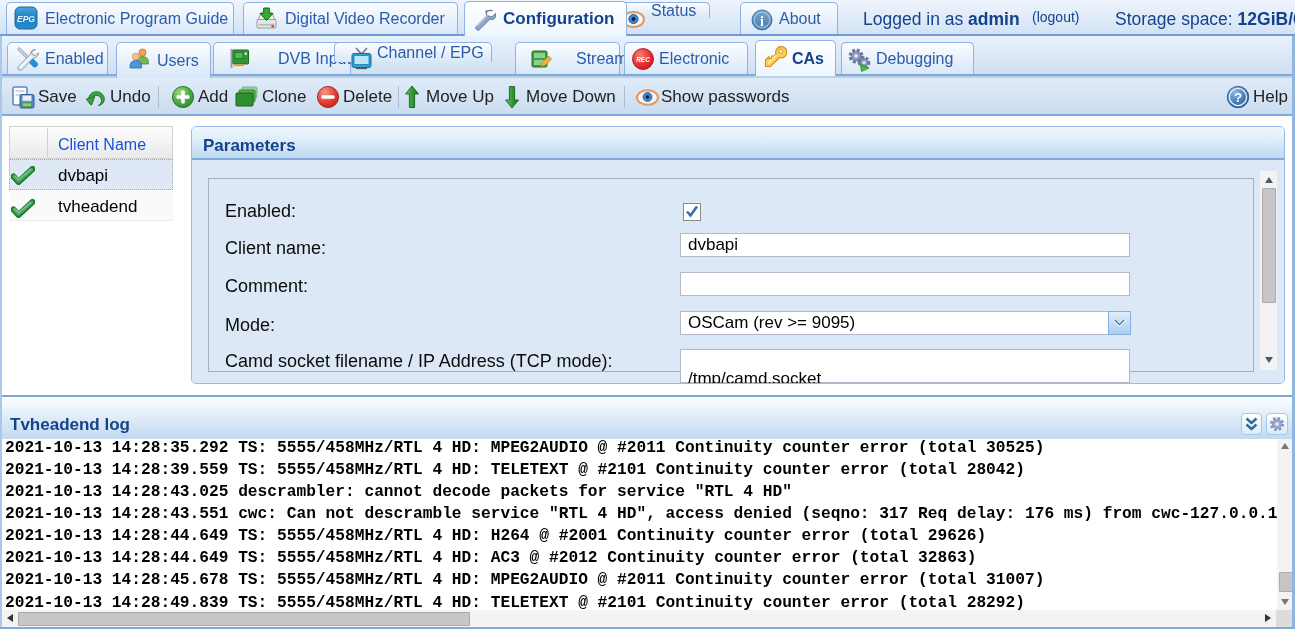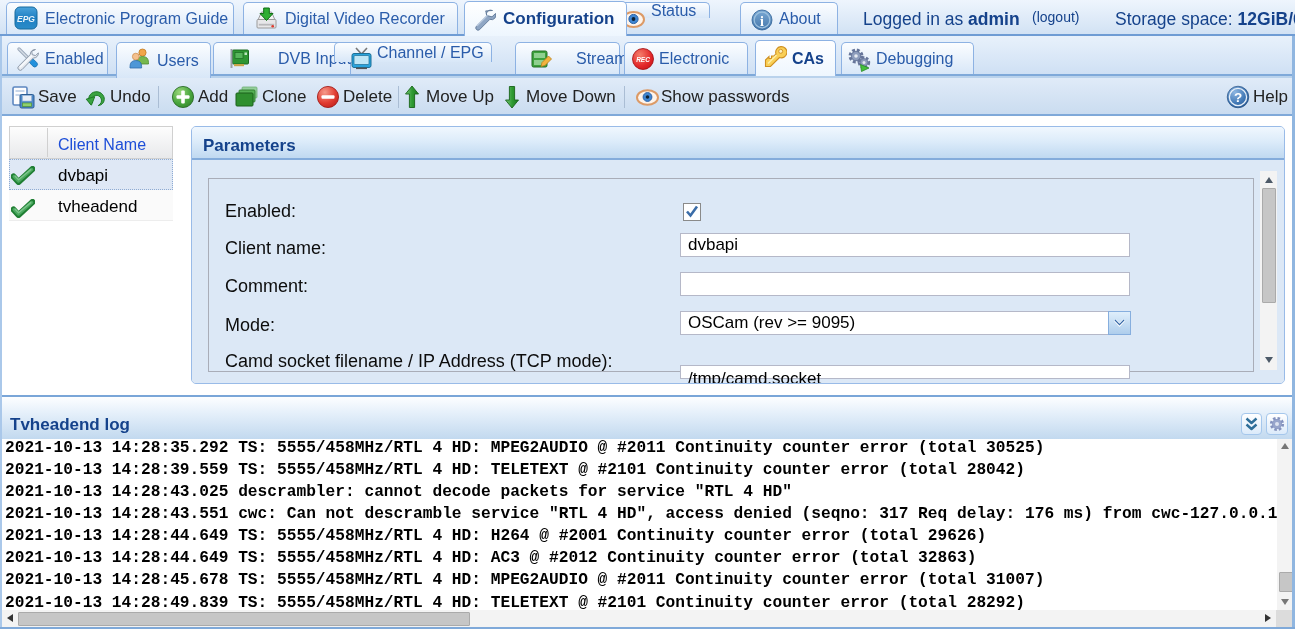--- a/index.html
+++ b/index.html
@@ -350,21 +350,21 @@
  </div>
  <div class="finput" style="top:106px">dvbapi</div>
  <div class="finput" style="top:145px"></div>
  <div class="finput" style="top:184px">OSCam (rev &gt;= 9095)</div>
  <div class="abs" style="left:916px;top:184px;width:23px;height:24px;border:1px solid #86aede;box-sizing:border-box;background:linear-gradient(#dfeefb,#aecdec);display:flex;align-items:center;justify-content:center">
   <svg width="11" height="8" viewBox="0 0 11 8">
         <path d="M1 1.2 L5.5 6 L10 1.2" fill="none" stroke="#fff" stroke-width="2.6"></path>
         <path d="M1 1 L5.5 5.6 L10 1" fill="none" stroke="#3568a8" stroke-width="1.2"></path>
       </svg>
  </div>
- <div class="finput" style="top:238px;height:14px;align-items:flex-start;padding-top:3px">/tmp/camd.socket</div>
+ <div class="finput" style="top:222px;height:34px;align-items:flex-start;padding-top:19px">/tmp/camd.socket</div>
 
  <div class="sbtrack" style="left:1068px;top:44px;width:17px;height:199px"></div>
  <div class="arr" style="left:1073px;top:50px;border-left:4.5px solid transparent;border-right:4.5px solid transparent;border-bottom:6px solid #4d5a68"></div>
  <div class="sbthumb" style="left:1069.5px;top:61px;width:14px;height:115px"></div>
  <div class="arr" style="left:1073px;top:230px;border-left:4.5px solid transparent;border-right:4.5px solid transparent;border-top:6px solid #4d5a68"></div>
 </div>
 <div class="abs" id="logtop"></div>
 <div class="abs" id="loghead"></div>
 <div class="abs" id="logtitle">Tvheadend log</div>
 <div class="hbtn" style="left:1241px">

